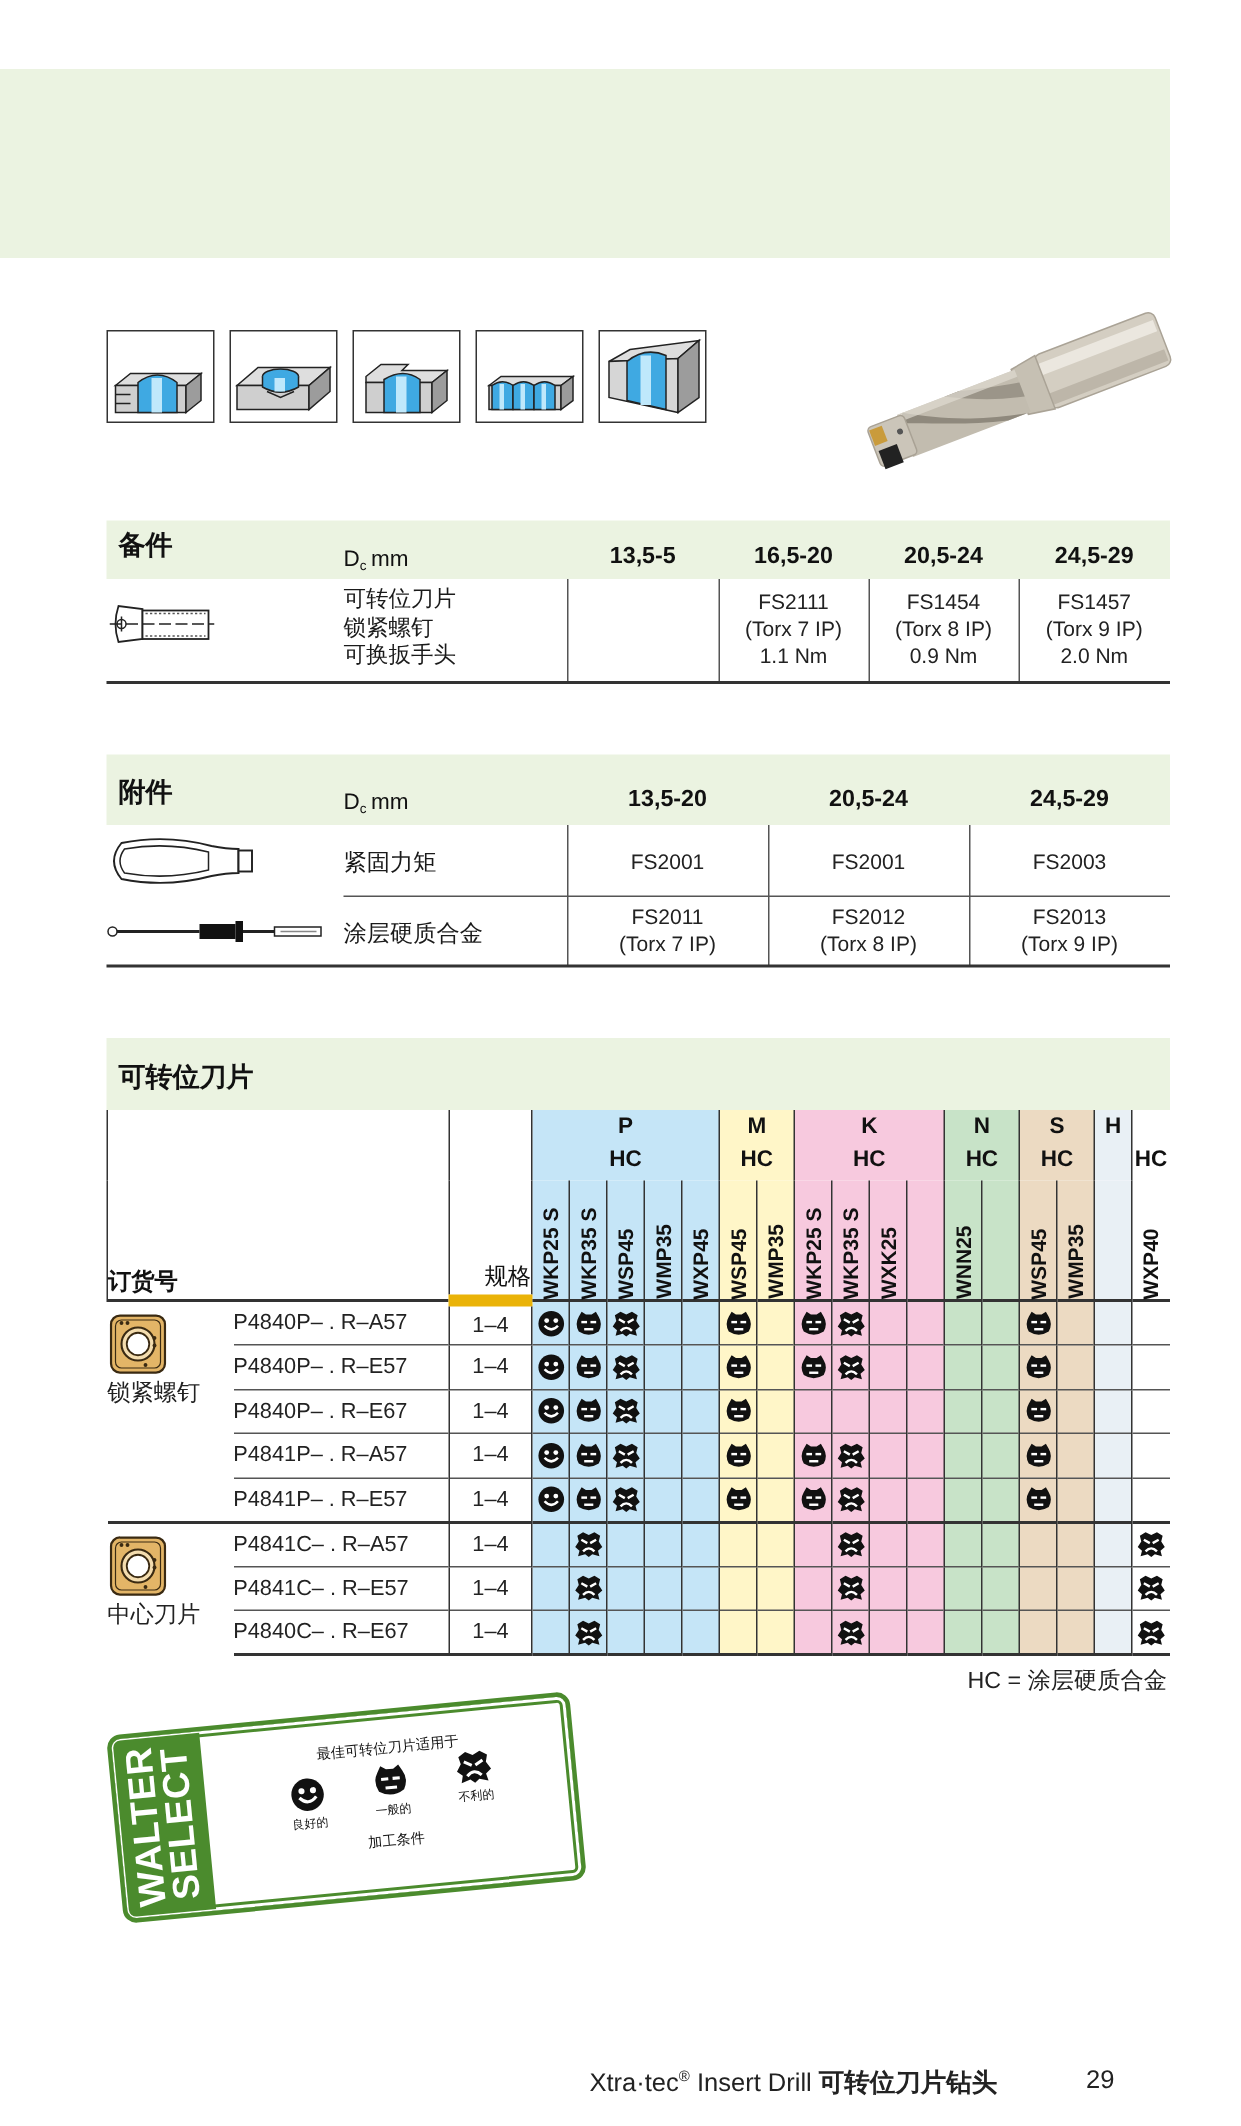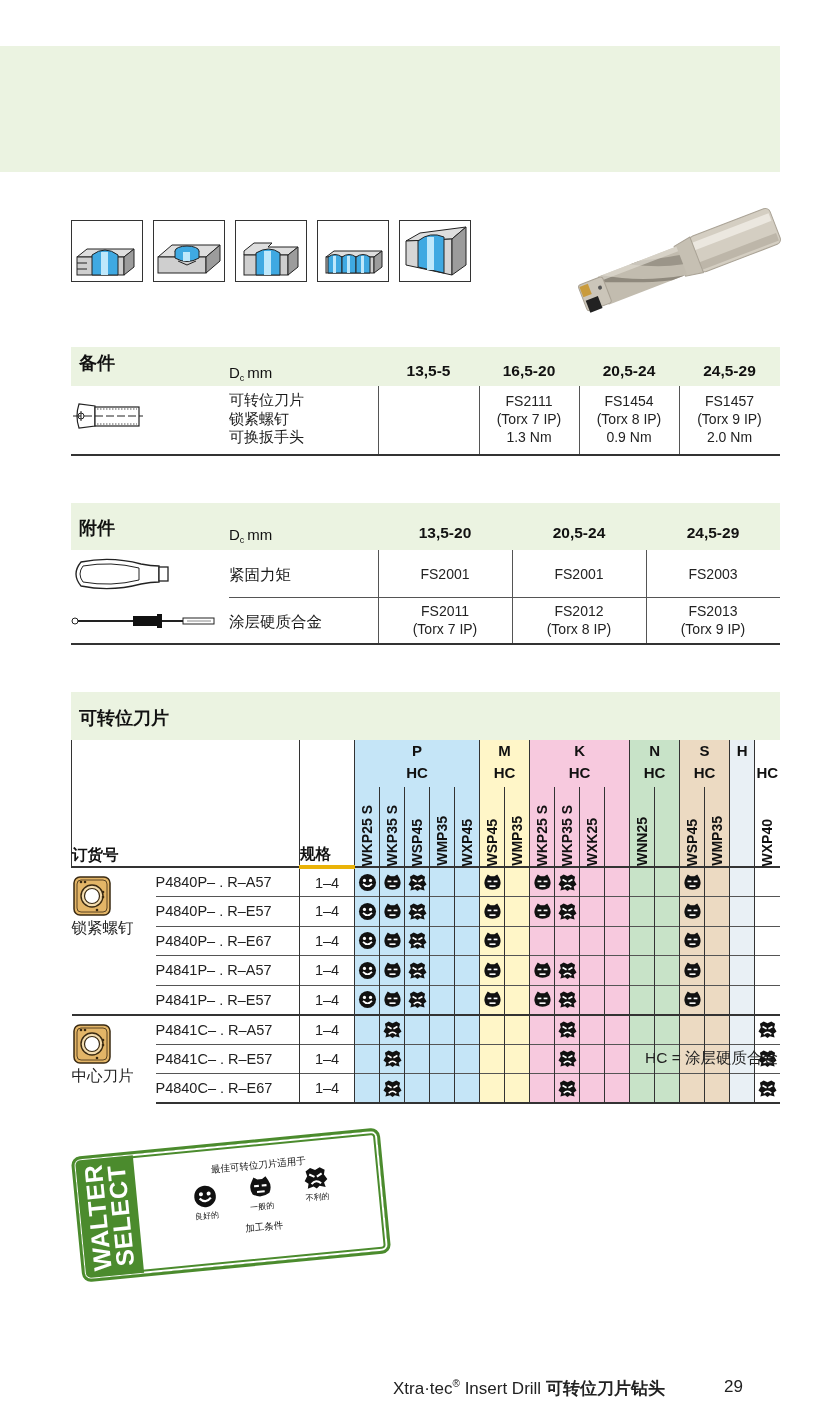--- a/index.html
+++ b/index.html
@@ -45,35 +45,35 @@
   .ins { left: 71px; top: 692px; width: 709px; }
   .ins .band { height: 48px; position: relative; }
   .ins .band .sec-title { position: absolute; left: 8px; top: 14px; }
   table.grid { border-collapse: collapse; table-layout: fixed; width: 708px; }
   table.grid th, table.grid td { padding: 0; }
   .grp-row th { height: 47px; vertical-align: top; font-size: 15px; font-weight: bold; line-height: 22px; padding-top: 2px; text-align: center; color: #111; }
   .grade-row th { height: 79px; vertical-align: bottom; padding-bottom: 5px; border-left: 1px solid #333; border-bottom: 2px solid #333; }
   .grp-row th { border-left: 1px solid #333; }
   .grade-txt { writing-mode: vertical-rl; transform: rotate(180deg); font-size: 14px; font-weight: bold; white-space: nowrap; margin: 0 auto; color: #111; }
   th.order-h { border-bottom: 2px solid #333; vertical-align: bottom; text-align: left; padding-left: 87px; padding-bottom: 4px; font-size: 15.5px; font-weight: bold; }
-  th.size-h { border-left: 1px solid #333; border-bottom: 4px solid #eab308; vertical-align: bottom; text-align: left; padding-bottom: 4px; font-size: 15.5px; font-weight: bold; }
+  th.size-h { border-left: 1px solid #333; border-bottom: 8px solid #eab308; vertical-align: bottom; text-align: right; padding-bottom: 4px; font-size: 15.5px; font-weight: normal; }
   tbody tr { height: 29.5px; }
   tbody td { border-top: 1px solid #555; font-size: 14.5px; color: #222; }
   tbody td.cat { border-top: none; vertical-align: top; }
   tbody tr.group-start td { border-top: 2px solid #333; }
   tbody tr:last-child td { border-bottom: 2px solid #333; }
   td.order { padding-left: 3px; white-space: nowrap; }
   td.size { border-left: 1px solid #333; text-align: center; }
   td.rate { border-left: 1px solid #333; text-align: center; vertical-align: middle; }
   td.rate svg { width: 19px; height: 19px; display: block; margin: 0 auto; }
   .cat-wrap { padding-top: 8px; }
   .insert-icon { width: 38px; height: 40px; margin-left: 1px; display: block; }
   .cat-label { font-size: 15.5px; margin-top: 2px; display: block; }
 
-  .hc-note { right: 49px; top: 1048px; font-size: 15.5px; color: #222; }
+  .hc-note { right: 49px; top: 1110px; font-size: 15.5px; color: #222; }
 
   
   .ws { left: 76px; top: 1142px; width: 310px; height: 126px; transform: rotate(-5.5deg); transform-origin: center; }
   .ws-frame { position: absolute; inset: 0; border: 3px solid #4b8b2d; border-radius: 9px; background: #fff;
               box-shadow: inset 0 0 0 2px #fff, inset 0 0 0 4px #4b8b2d; }
   .ws-brand { position: absolute; left: 4px; top: 4px; width: 58px; height: 118px; background: #4b8b2d; border-radius: 5px 0 0 5px; overflow: hidden; }
   .ws-brand-txt { position: absolute; left: 50%; top: 50%; transform: translate(-50%, -50%) rotate(-90deg);
                   color: #fff; font-weight: bold; font-size: 25px; line-height: 23px; text-align: center; white-space: nowrap; letter-spacing: 0.5px; }
   .ws-body { position: absolute; left: 62px; top: 0; right: 0; bottom: 0; text-align: center; color: #111; }
   .ws-head { position: absolute; left: 0; right: 0; top: 20px; font-size: 9.5px; }
@@ -195,21 +195,21 @@
     <div>可换扳手头</div>
   </div>
   <div class="vline" style="left:307px; top:39px; height:69px;"></div>
   <div class="vline" style="left:408px; top:39px; height:69px;"></div>
   <div class="vline" style="left:508px; top:39px; height:69px;"></div>
   <div class="vline" style="left:608px; top:39px; height:69px;"></div>
 
   <div class="abs cell" style="left:408px; top:45px; width:100px;">
     <div>FS2111</div>
     <div>(Torx 7 IP)</div>
-    <div>1.3 Nm</div>
+    <div>1.1 Nm</div>
   </div>
   <div class="abs cell" style="left:508px; top:45px; width:100px;">
     <div>FS1454</div>
     <div>(Torx 8 IP)</div>
     <div>0.9 Nm</div>
   </div>
   <div class="abs cell" style="left:608px; top:45px; width:101px;">
     <div>FS1457</div>
     <div>(Torx 9 IP)</div>
     <div>2.0 Nm</div>

